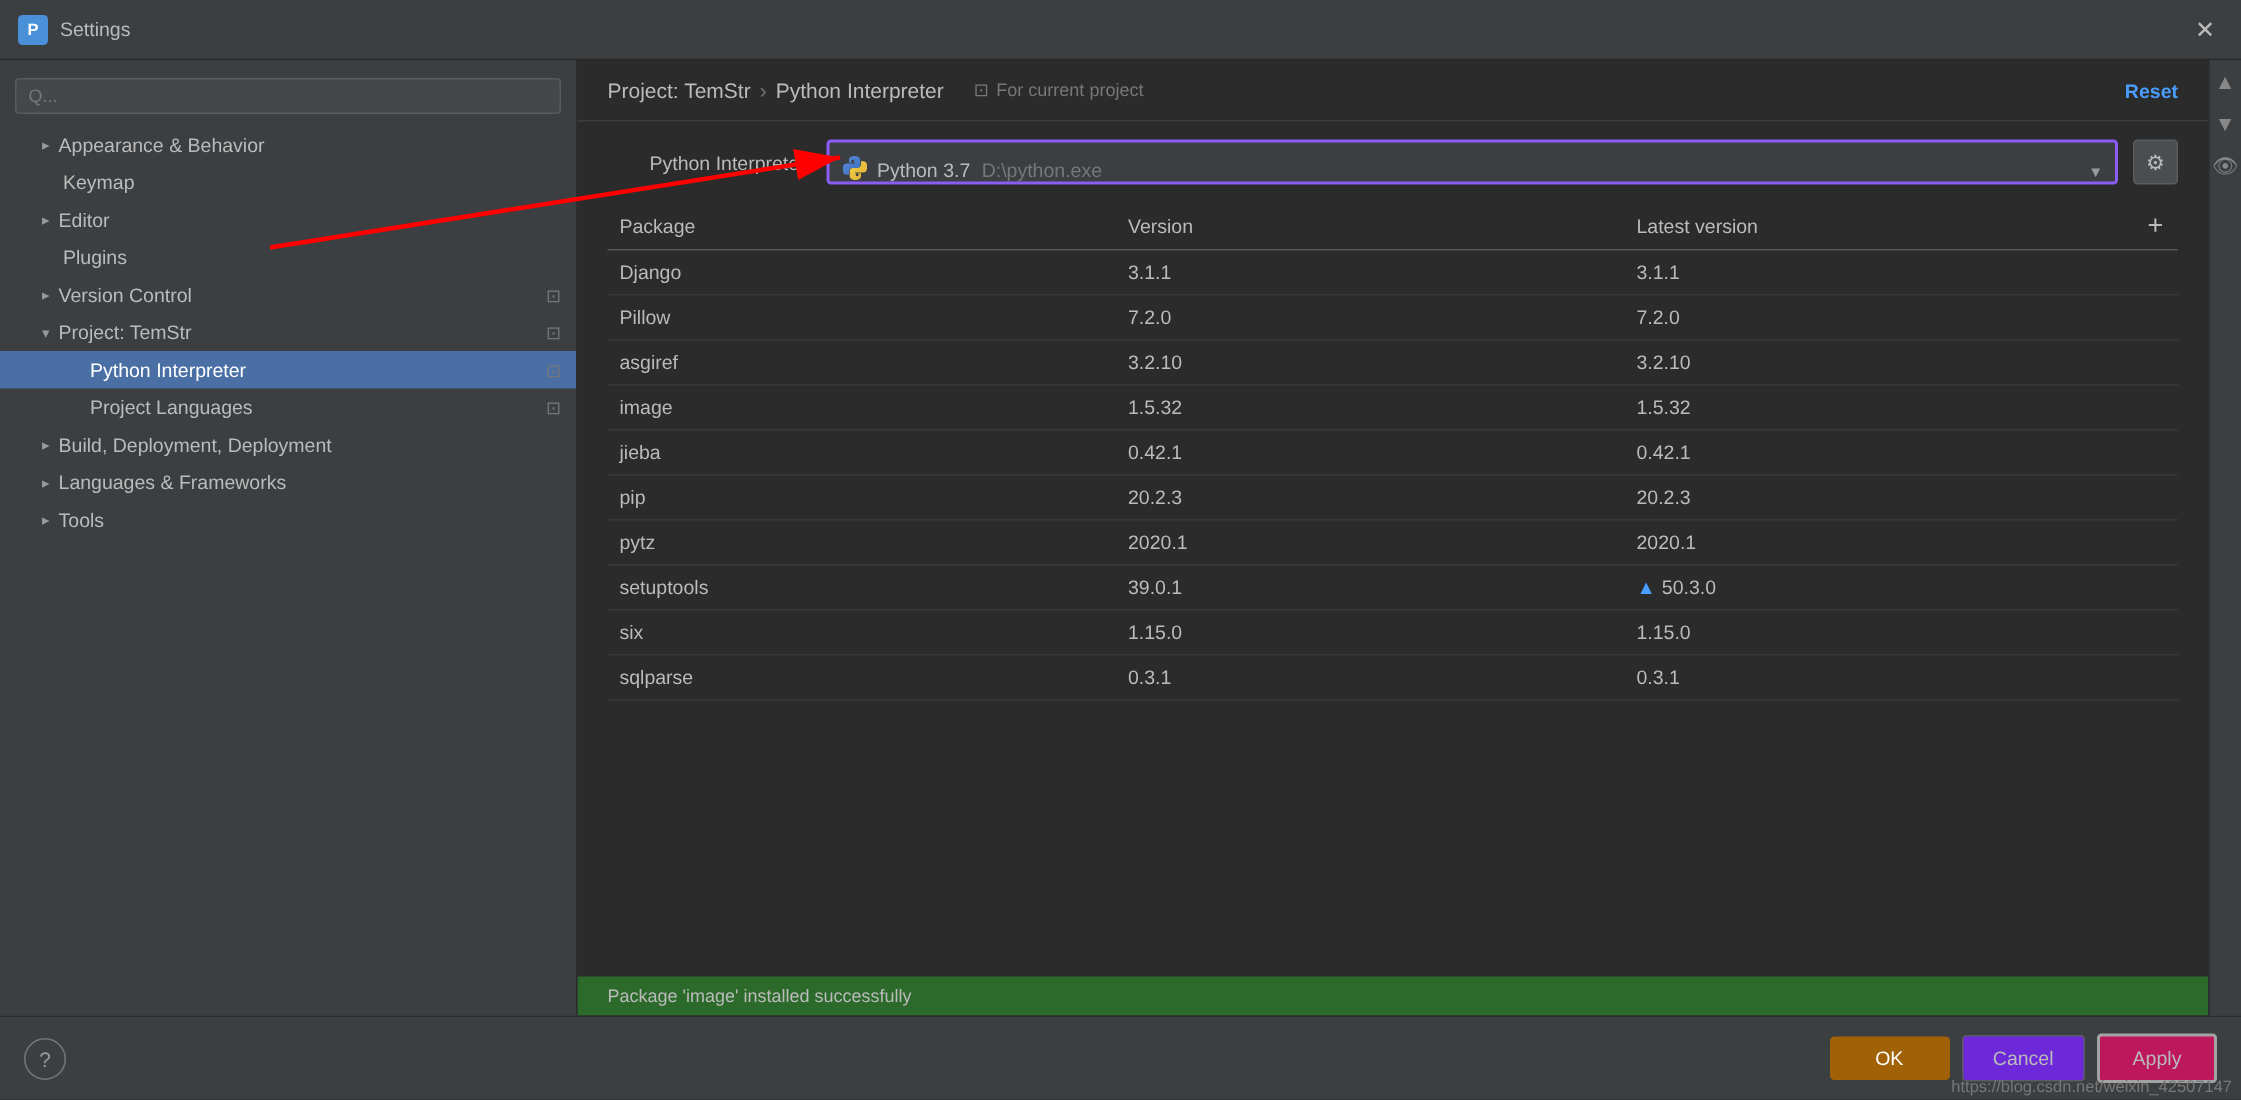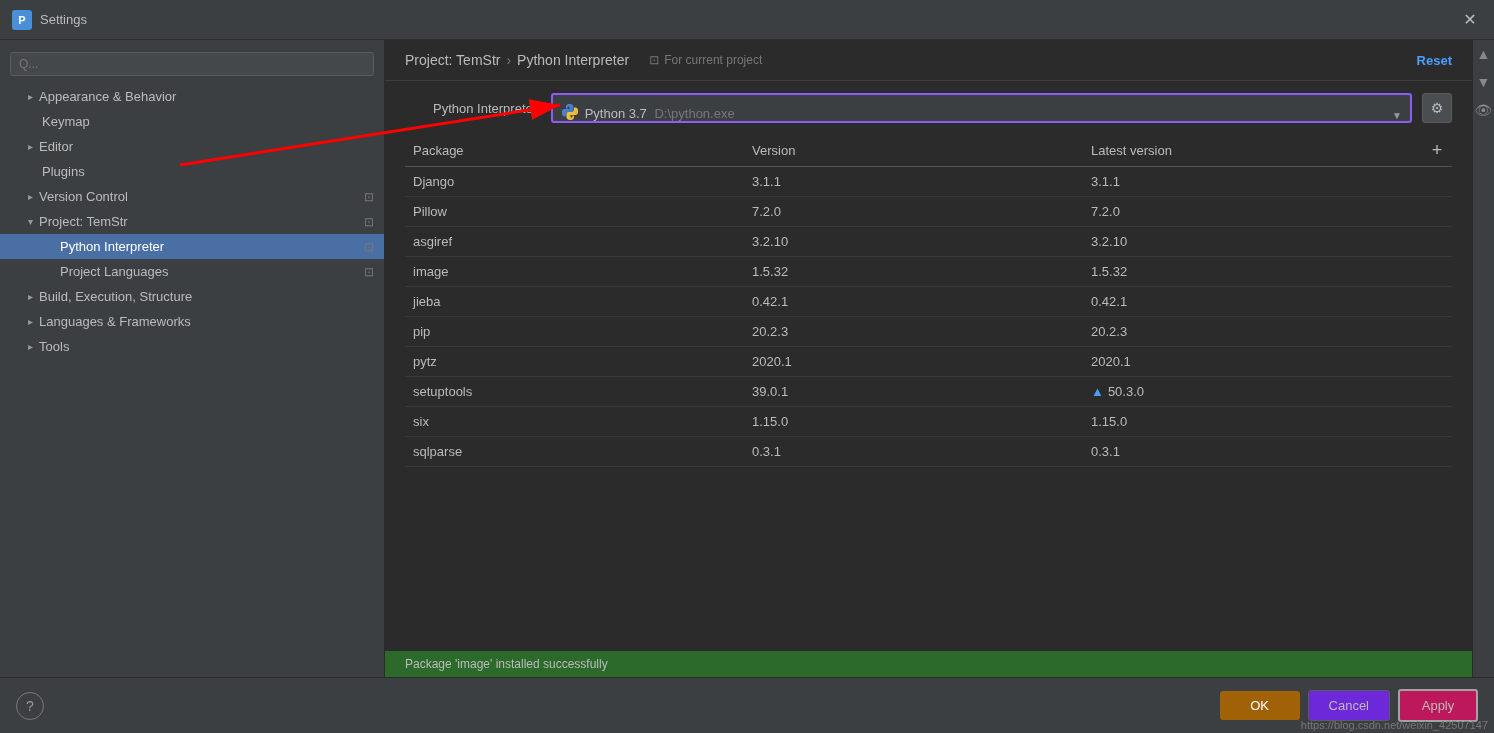--- a/index.html
+++ b/index.html
@@ -411,21 +411,21 @@
           <span>Python Interpreter</span>
           <span class="copy-icon">⊡</span>
         </div>
         <div class="sidebar-item indent2">
           <span style="margin-right: 14px;"></span>
           <span>Project Languages</span>
           <span class="copy-icon">⊡</span>
         </div>
         <div class="sidebar-item indent1">
           <span class="chevron">▸</span>
-          <span>Build, Execution, Structure</span>
+          <span>Build, Deployment, Deployment</span>
         </div>
         <div class="sidebar-item indent1">
           <span class="chevron">▸</span>
           <span>Languages &amp; Frameworks</span>
         </div>
         <div class="sidebar-item indent1">
           <span class="chevron">▸</span>
           <span>Tools</span>
         </div>
       </div>

